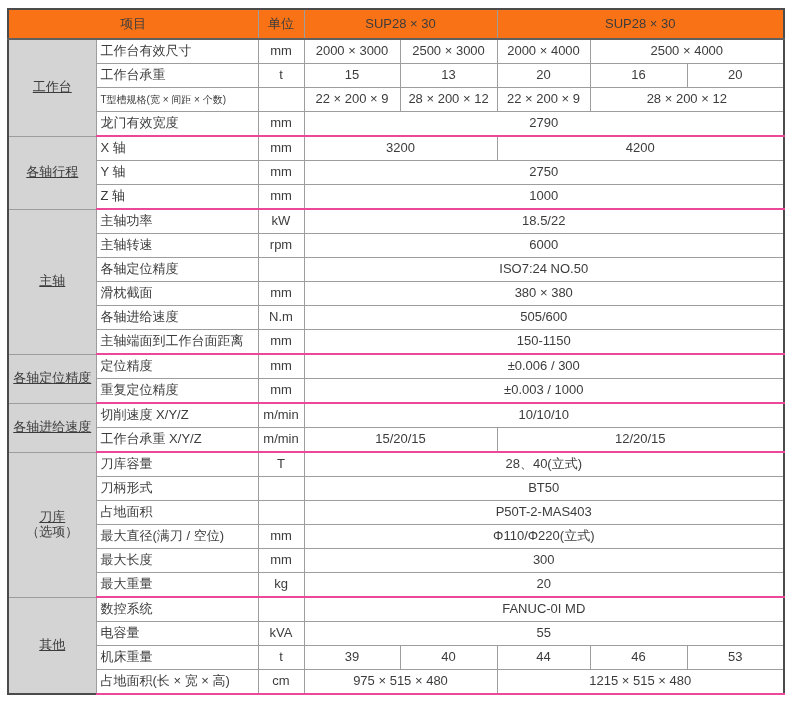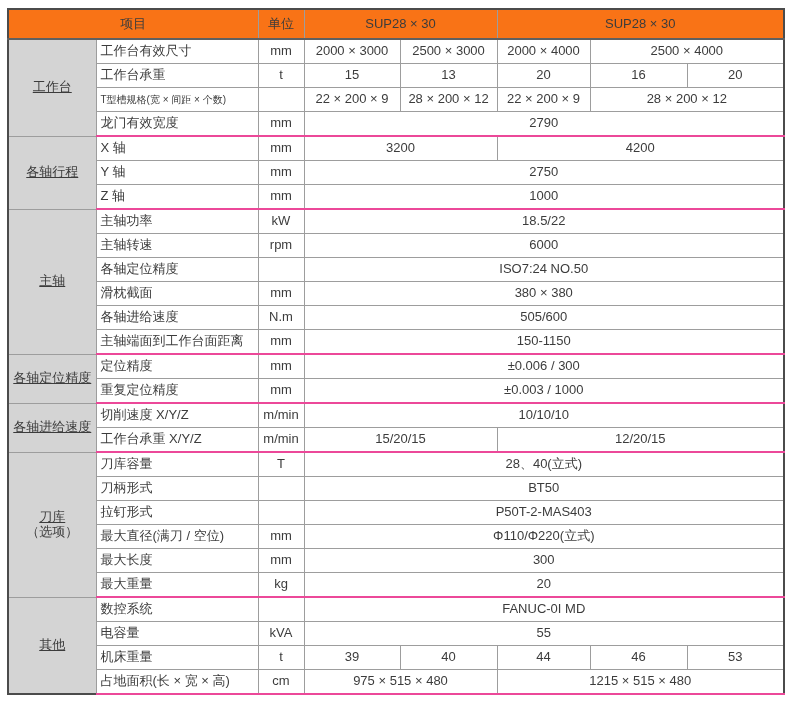--- a/index.html
+++ b/index.html
@@ -207,21 +207,21 @@
           <td class="item-cell">刀库容量</td>
           <td class="unit-cell">T</td>
           <td colspan="5" class="value-cell">28、40(立式)</td>
         </tr>
         <tr>
           <td class="item-cell">刀柄形式</td>
           <td class="unit-cell"></td>
           <td colspan="5" class="value-cell">BT50</td>
         </tr>
         <tr>
-          <td class="item-cell">拉钉形式</td>
+          <td class="item-cell">占地面积</td>
           <td class="unit-cell"></td>
           <td colspan="5" class="value-cell">P50T-2-MAS403</td>
         </tr>
         <tr>
           <td class="item-cell">最大直径(满刀 / 空位)</td>
           <td class="unit-cell">mm</td>
           <td colspan="5" class="value-cell">Φ110/Φ220(立式)</td>
         </tr>
         <tr>
           <td class="item-cell">最大长度</td>

